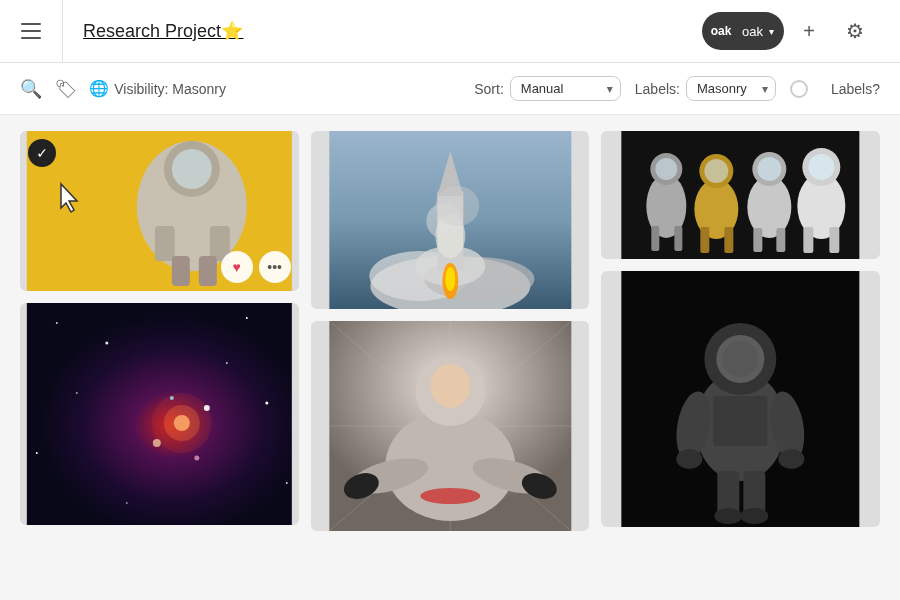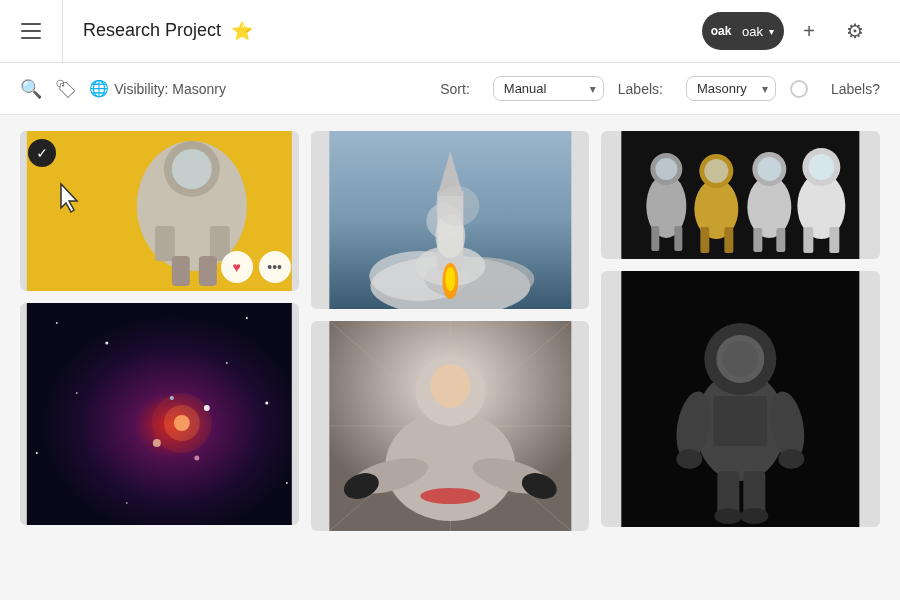--- a/index.html
+++ b/index.html
@@ -29,24 +29,25 @@
       gap: 5px;
     }
     .hamburger-line {
       width: 20px;
       height: 2px;
       background: #555;
       border-radius: 1px;
     }
     .header-title-area {
       display: flex;
-      align-items: flex-start;
+      align-items: flex-end;
       flex: 1;
       padding: 0 20px;
-      gap: 10px;
+      gap: 0;
+      text-decoration: underline;
     }
     .project-title {
       font-size: 18px;
       font-weight: 500;
       color: #222;
     }
     .star-icon {
       color: #f5c518;
       font-size: 18px;
     }
@@ -134,21 +135,21 @@
       color: #666;
     }
     .toolbar-right {
       display: flex;
       align-items: center;
       gap: 14px;
     }
     .sort-area, .layout-area {
       display: flex;
       align-items: center;
-      gap: 23px;
+      gap: 6px;
       font-size: 14px;
       color: #555;
       justify-content: center;
     }
     .select-dropdown {
       border: 1px solid #ccc;
       border-radius: 8px;
       padding: 4px 28px 4px 10px;
       font-size: 13px;
       background: #fff;

